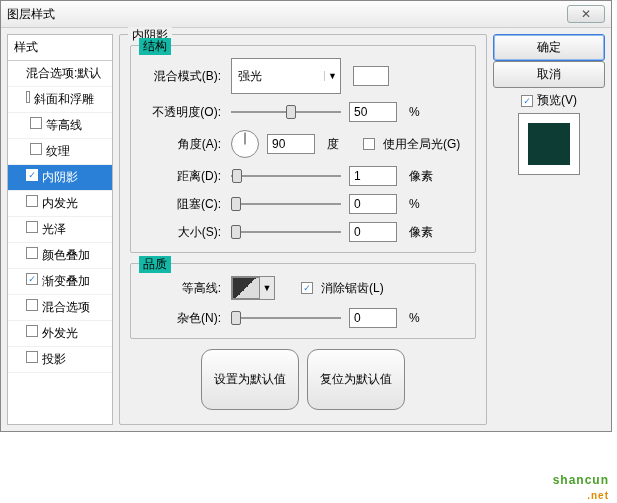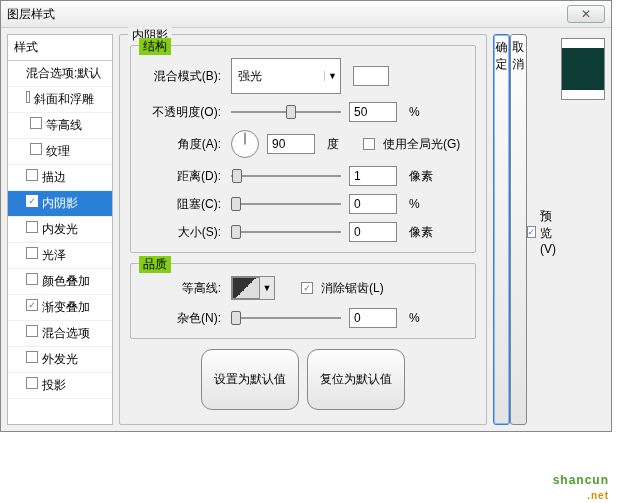--- a/index.html
+++ b/index.html
@@ -14,43 +14,43 @@
 .left-item { padding: 4px 18px; border-bottom: 1px solid #f0f0f0; display: flex; align-items: flex-start; gap: 4px; white-space: nowrap; }
 .left-item.indent { padding-left: 22px; }
 .left-item.selected { background: #2a7fd6; color: #fff; }
 .cb { width: 12px; height: 12px; border: 1px solid #888; background: #fff; display: inline-flex; align-items: center; justify-content: center; font-size: 9px; color: #2a7fd6; }
 .cb.checked::after { content: "✓"; }
 .left-item.selected .cb { border-color: #fff; background:#fff; color:#2a7fd6; }
 .mid-panel { flex: 1; display: flex; flex-direction: column; gap: 6px; }
 .group { border: 1px solid #bbb; border-radius: 2px; padding: 10px 10px 14px 10px; position: relative; background: #f0f0f0; }
 .group-title { position: absolute; top: -8px; left: 8px; background: #f0f0f0; padding: 0 4px; }
 .subgroup { border: 1px solid #bbb; border-radius: 2px; padding: 12px 8px 10px 8px; position: relative; margin-bottom: 10px; }
-.subgroup-title { position: absolute; top: -8px; left: 8px; background: #84cc16; padding: 0 4px; }
+.subgroup-title { position: absolute; top: -8px; left: 8px; background: #14b8a6; padding: 0 4px; }
 .row { display: flex; align-items: center; margin-bottom: 8px; gap: 8px; }
 .rlabel { width: 84px; text-align: right; padding-right: 2px; }
 .select { display: inline-flex; align-items: center; border: 1px solid #888; background: #fff; height: 36px; }
 .select .sel-text { padding: 0 6px; width: 92px; }
 .select .sel-arrow { width: 16px; text-align: center; border-left: 1px solid #ccc; font-size: 9px; }
 .swatch { width: 36px; height: 20px; border: 1px solid #888; background: #fff; margin-left: 4px; }
 .slider { position: relative; width: 110px; height: 14px; }
 .slider-track { position: absolute; top: 6px; left: 0; right: 0; height: 2px; background: #999; }
 .slider-thumb { position: absolute; top: 0; width: 10px; height: 14px; background: #e0e0e0; border: 1px solid #666; border-radius: 2px; }
 .numbox { width: 48px; height: 20px; border: 1px solid #888; background: #fff; padding: 0 4px; display: flex; align-items: center; }
 .unit { margin-left: 4px; }
 .angle-dial { width: 28px; height: 28px; border: 1px solid #888; border-radius: 50%; background: #fff; position: relative; }
 .angle-dial::after { content: ""; position: absolute; left: 50%; top: 50%; width: 12px; height: 1px; background: #333; transform-origin: left; transform: rotate(-90deg); }
 .contour { width: 28px; height: 22px; border: 1px solid #888; background: linear-gradient(135deg,#333 50%,#ddd 50%); display:inline-block; }
 .contour-wrap { display: inline-flex; align-items: center; border:1px solid #888; }
 .contour-arrow { width: 14px; height: 22px; display:flex; align-items:center; justify-content:center; font-size:9px; background:#e8e8e8; }
 .btn-row { display: flex; gap: 8px; justify-content: center; margin-top: 4px; }
 .btn { border: 1px solid #888; background: linear-gradient(#fdfdfd,#e4e4e4); border-radius: 11px; padding: 21px 12px; min-width: 94px; text-align: center; }
-.right-panel { width: 112px; display: flex; gap: 0; align-items: stretch; }
+.right-panel { width: 112px; display: flex; flex-direction: column; gap: 0; align-items: stretch; }
 .right-btn { border: 1px solid #888; background: linear-gradient(#fdfdfd,#e4e4e4); border-radius: 3px; padding: 4px 0; text-align: center; }
 .right-btn.primary { border-color: #3b7dd8; box-shadow: 0 0 0 1px #8fb8ee inset; }
-.preview-row { display: flex; align-items: center; justify-content: space-between; gap: 4px; margin-top: 4px; }
+.preview-row { display: flex; align-items: center; justify-content: center; gap: 4px; margin-top: 4px; }
 .preview-box { width: 62px; height: 62px; border: 1px solid #888; background: #fff; display:flex; align-items:center; justify-content:center; margin: 4px auto 0; }
 .preview-swatch { width: 42px; height: 42px; background: #0d3c34; }
 .watermark { position: absolute; right: 8px; bottom: 2px; font-size: 26px; font-weight: bold; color: #4aa12a; letter-spacing: 1px; font-family: Arial, sans-serif; }
 .watermark .sub { display:block; font-size:10px; color:#e08a00; text-align:right; line-height:1; }
 </style>
 </head>
 <body>
 
 <div class="window">
   <div class="titlebar">
@@ -71,24 +71,20 @@
             <span class="cb"></span>
             <span>斜面和浮雕</span>
           </div>
           <div class="left-item indent">
             <span class="cb"></span>
             <span>等高线</span>
           </div>
           <div class="left-item indent">
             <span class="cb"></span>
             <span>纹理</span>
-          </div>
-          <div class="left-item">
-            <span class="cb"></span>
-            <span>描边</span>
           </div>
           <div class="left-item selected">
             <span class="cb checked"></span>
             <span>内阴影</span>
           </div>
           <div class="left-item">
             <span class="cb"></span>
             <span>内发光</span>
           </div>
           <div class="left-item">

